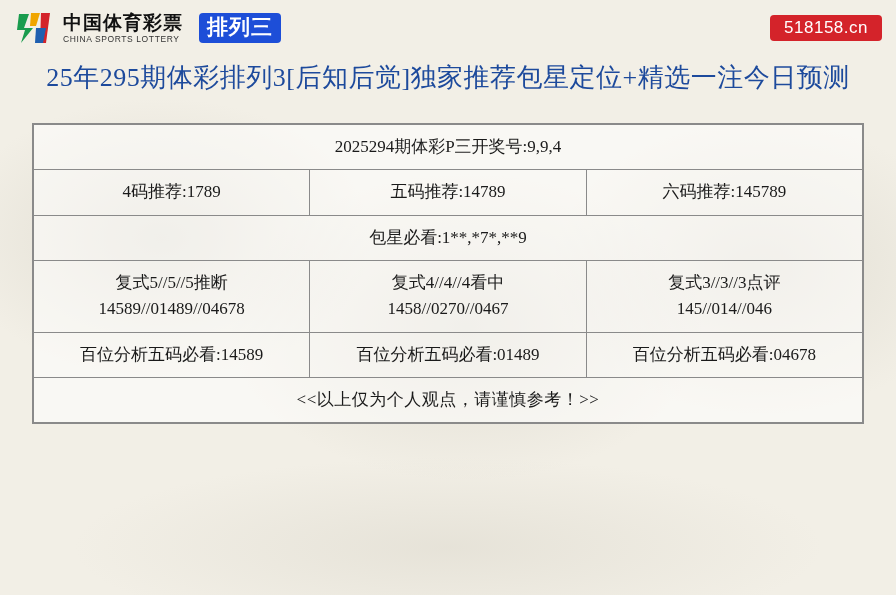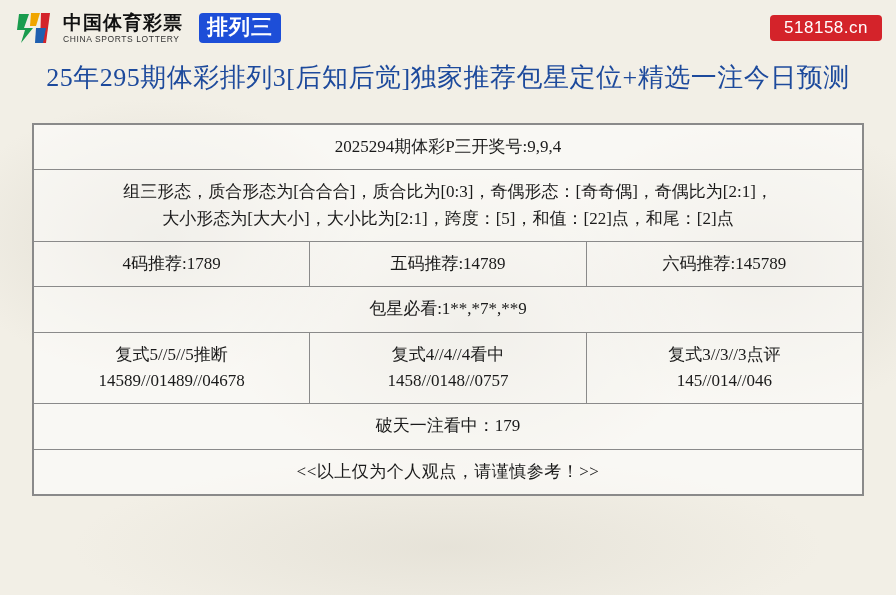--- a/index.html
+++ b/index.html
@@ -180,49 +180,45 @@
 
   <div class="title">25年295期体彩排列3[后知后觉]独家推荐包星定位+精选一注今日预测</div>
 
   <div class="table-wrap">
     <table class="main">
       <tbody>
           <tr>
         <td colspan="3" class="row-head">2025294期体彩P三开奖号:9,9,4</td>
       </tr>
       <tr>
-        <td colspan="3" class="analysis">
-          <div>组三形态，质合形态为[合合合]，质合比为[0:3]，奇偶形态：[奇奇偶]，奇偶比为[2:1]，</div>
-          <div>大小形态为[大大小]，大小比为[2:1]，跨度：[5]，和值：[22]点，和尾：[2]点</div>
-        </td>
-      </tr>
-      <tr>
         <td>4码推荐:1789</td>
         <td>五码推荐:14789</td>
         <td>六码推荐:145789</td>
       </tr>
       <tr>
         <td colspan="3" class="note">包星必看:1**,*7*,**9</td>
       </tr>
       <tr>
         <td class="two-line">
           <div>复式5//5//5推断</div>
           <div>14589//01489//04678</div>
         </td>
         <td class="two-line">
           <div>复式4//4//4看中</div>
-          <div>1458//0148//0757</div>
+          <div>1458//0270//0467</div>
         </td>
         <td class="two-line">
           <div>复式3//3//3点评</div>
           <div>145//014//046</div>
         </td>
       </tr>
       <tr>
-        <td colspan="3" class="note">破天一注看中：179</td>
+        <td class="nowrap">百位分析五码必看:14589</td>
+        <td class="nowrap">百位分析五码必看:01489</td>
+        <td class="nowrap">百位分析五码必看:04678</td>
       </tr>
       <tr>
         <td colspan="3" class="footer-note">&lt;&lt;以上仅为个人观点，请谨慎参考！&gt;&gt;</td>
       </tr>
     </tbody>
       </table>
   </div>
 
 </div>
 

